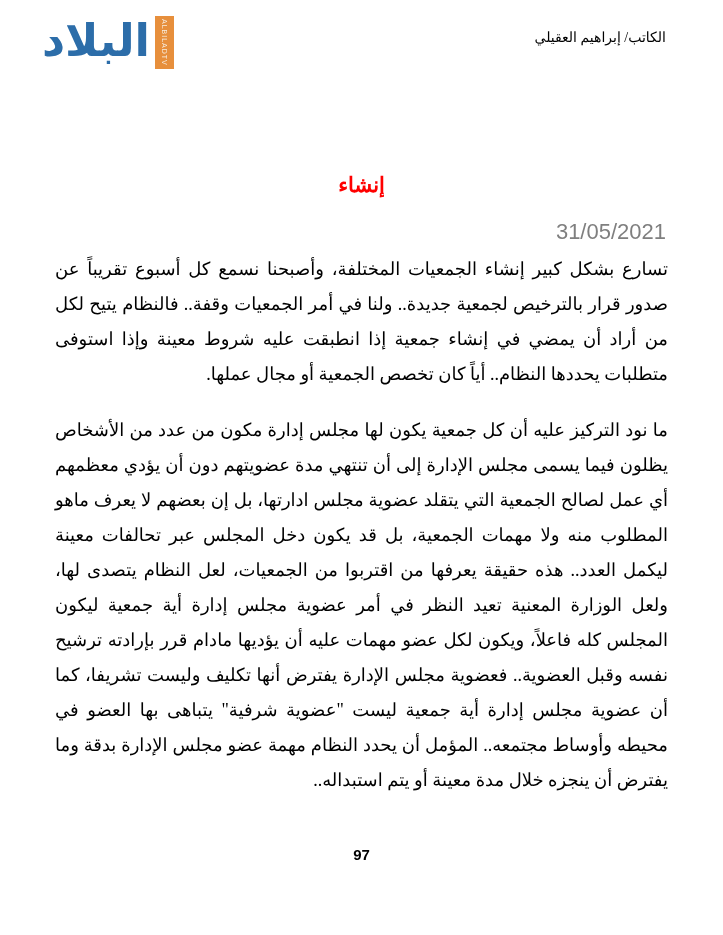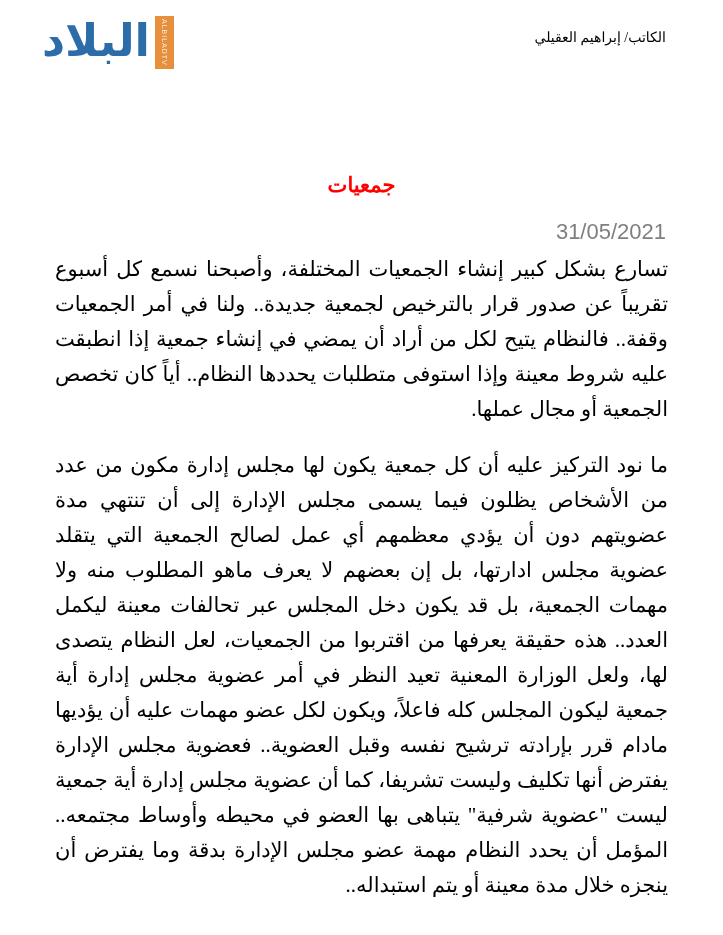--- a/index.html
+++ b/index.html
@@ -86,21 +86,21 @@
   .content {
     position: absolute;
     top: 252px;
     right: 55px;
     left: 55px;
     direction: rtl;
   }
   .body-par {
     margin: 0 0 21px 0;
     text-align: justify;
-    font-size: 21px;
+    font-size: 18px;
     line-height: 35px;
     color: #000;
   }
 
   
   .pagenum {
     position: absolute;
     bottom: 72px;
     left: 0;
     width: 100%;
@@ -118,23 +118,24 @@
 
   <div class="logo">
     <span class="logo-ar">البلاد</span>
     <span class="logo-bar">
       <span class="logo-vert">ALBILADTV</span>
     </span>
   </div>
 
   <div class="byline">الكاتب/ إبراهيم العقيلي</div>
 
-  <h1 class="title">جمعيات</h1>
+  <h1 class="title">إنشاء</h1>
 
   <div class="date">31/05/2021</div>
 
   <div class="content">
     <p class="body-par">تسارع بشكل كبير إنشاء الجمعيات المختلفة، وأصبحنا نسمع كل أسبوع تقريباً عن صدور قرار بالترخيص لجمعية جديدة.. ولنا في أمر الجمعيات وقفة.. فالنظام يتيح لكل من أراد أن يمضي في إنشاء جمعية إذا انطبقت عليه شروط معينة وإذا استوفى متطلبات يحددها النظام.. أياً كان تخصص الجمعية أو مجال عملها.</p>
     <p class="body-par">ما نود التركيز عليه أن كل جمعية يكون لها مجلس إدارة مكون من عدد من الأشخاص يظلون فيما يسمى مجلس الإدارة إلى أن تنتهي مدة عضويتهم دون أن يؤدي معظمهم أي عمل لصالح الجمعية التي يتقلد عضوية مجلس ادارتها، بل إن بعضهم لا يعرف ماهو المطلوب منه ولا مهمات الجمعية، بل قد يكون دخل المجلس عبر تحالفات معينة ليكمل العدد.. هذه حقيقة يعرفها من اقتربوا من الجمعيات، لعل النظام يتصدى لها، ولعل الوزارة المعنية تعيد النظر في أمر عضوية مجلس إدارة أية جمعية ليكون المجلس كله فاعلاً، ويكون لكل عضو مهمات عليه أن يؤديها مادام قرر بإرادته ترشيح نفسه وقبل العضوية.. فعضوية مجلس الإدارة يفترض أنها تكليف وليست تشريفا، كما أن عضوية مجلس إدارة أية جمعية ليست "عضوية شرفية" يتباهى بها العضو في محيطه وأوساط مجتمعه.. المؤمل أن يحدد النظام مهمة عضو مجلس الإدارة بدقة وما يفترض أن ينجزه خلال مدة معينة أو يتم استبداله..</p>
   </div>
 
+  <div class="pagenum">97</div>
 
 </div>
 
 </body></html>

